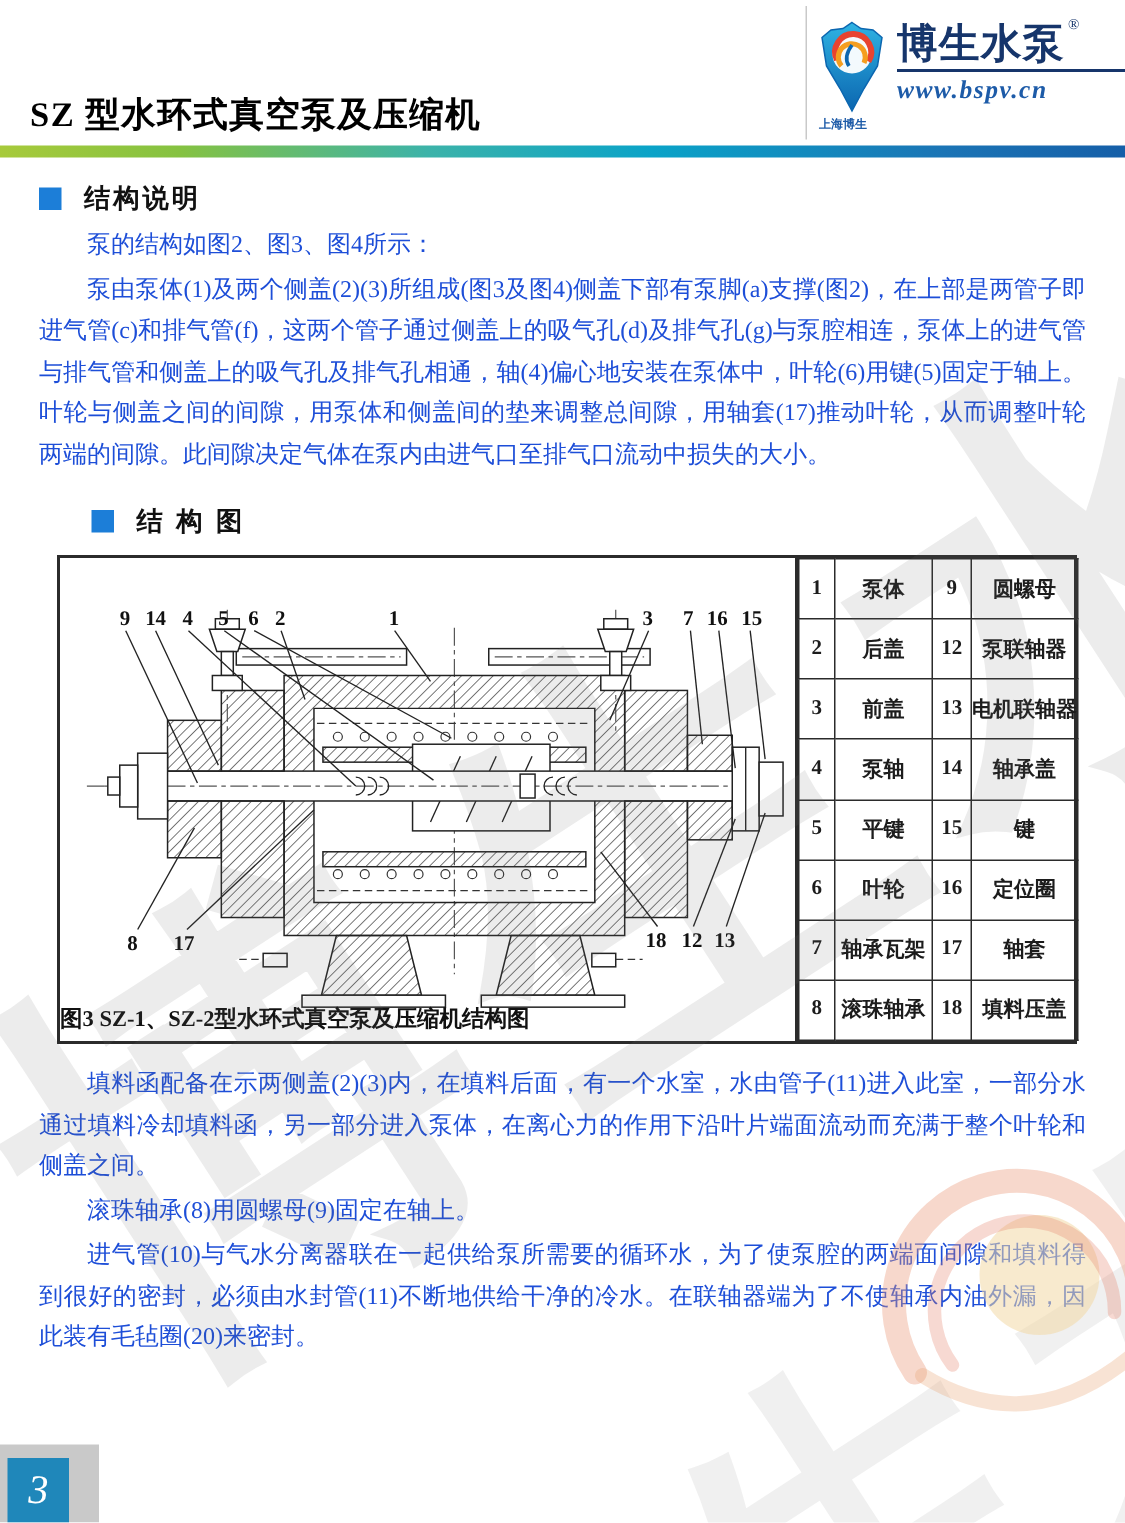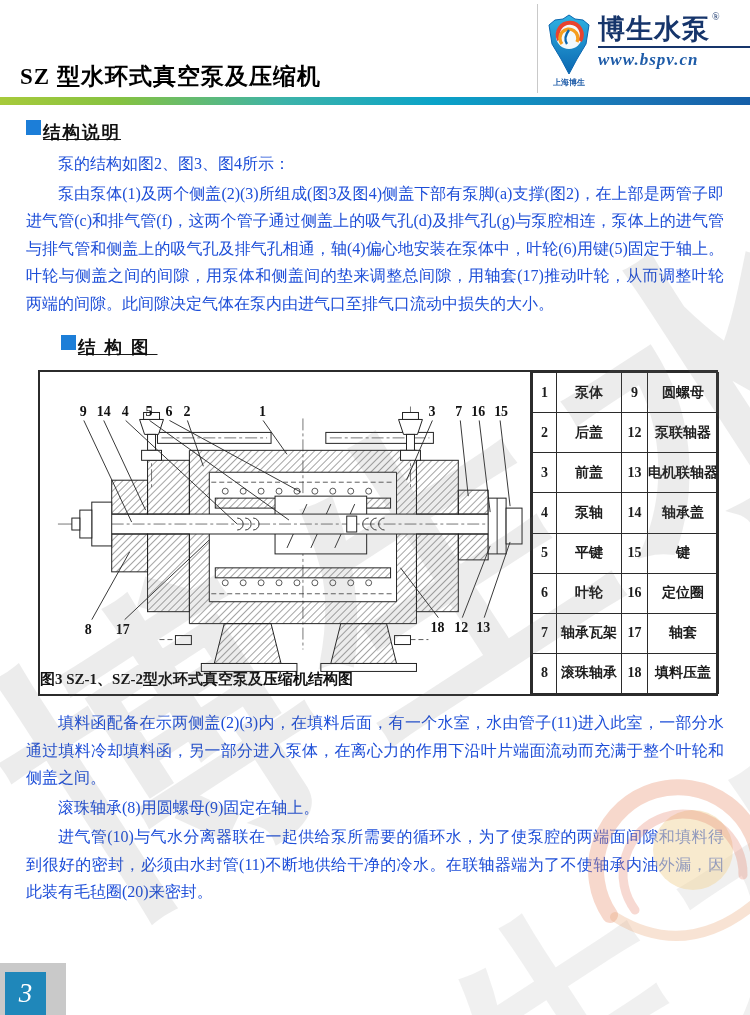--- a/index.html
+++ b/index.html
@@ -9,36 +9,36 @@
     color:#1a1a1a;
   }
   
   .header{position:relative;height:97px;z-index:2;}
   .page-title{
     position:absolute;left:20px;bottom:5px;font-size:23px;font-weight:bold;
     letter-spacing:1px;color:#000000;font-family:"Liberation Serif",serif;
   }
   .header-divider{position:absolute;left:537px;top:4px;width:1px;height:89px;background:#c9c9c9;}
   .logo{position:absolute;left:546px;top:14px;display:flex;gap:6px;align-items:flex-start;}
-  .shield-wrap{display:flex;flex-direction:column;align-items:center;width:46px;}
+  .shield-wrap{display:flex;flex-direction:column;align-items:flex-start;width:46px;}
   .shield-caption{font-size:8px;font-weight:bold;color:#1d5ba8;white-space:nowrap;margin-top:1px;}
   .logo-right{width:152px;}
   .brand-row{display:flex;align-items:flex-start;}
   .brand-text{font-size:27px;line-height:30px;font-weight:900;color:#16356b;
     font-family:"Liberation Sans",sans-serif;letter-spacing:1px;white-space:nowrap;}
   .reg-mark{font-size:10px;color:#16356b;margin-left:2px;margin-top:-3px;}
   .brand-rule{height:2px;background:#16356b;margin:2px 0 2px;}
   .brand-url{font-size:17px;font-weight:bold;font-style:italic;color:#1d5ba8;
     font-family:Liberation Serif, serif;letter-spacing:1px;}
   
   .rainbow-bar{height:8px;width:750px;
     background:linear-gradient(90deg,#a7ca3b 0%,#85c241 16%,#3cb3a9 38%,#0aa3c8 58%,#1b74b5 84%,#155fa8 100%);}
   
   .main{position:relative;z-index:2;padding:0 26px;}
-  .section-head{display:flex;align-items:flex-start;gap:2px;margin:15px 0 2px;text-decoration:underline;}
+  .section-head{display:flex;align-items:center;gap:15px;margin:15px 0 2px;}
   .blue-square{width:15px;height:15px;background:#1c7ed8;flex:0 0 auto;}
   .section-title{font-size:17.5px;font-weight:800;color:#111;
     font-family:"Liberation Sans",sans-serif;letter-spacing:2px;}
   .section-title.wide{letter-spacing:9px;}
   .para{font-size:16px;line-height:27.5px;margin:0;text-align:justify;
     text-indent:2em;color:#1d4ed8;}
   .para+.para{margin-top:2px;}
   .para-first{margin-top:6px;}
   .below-fig{margin-top:13px;}
   

